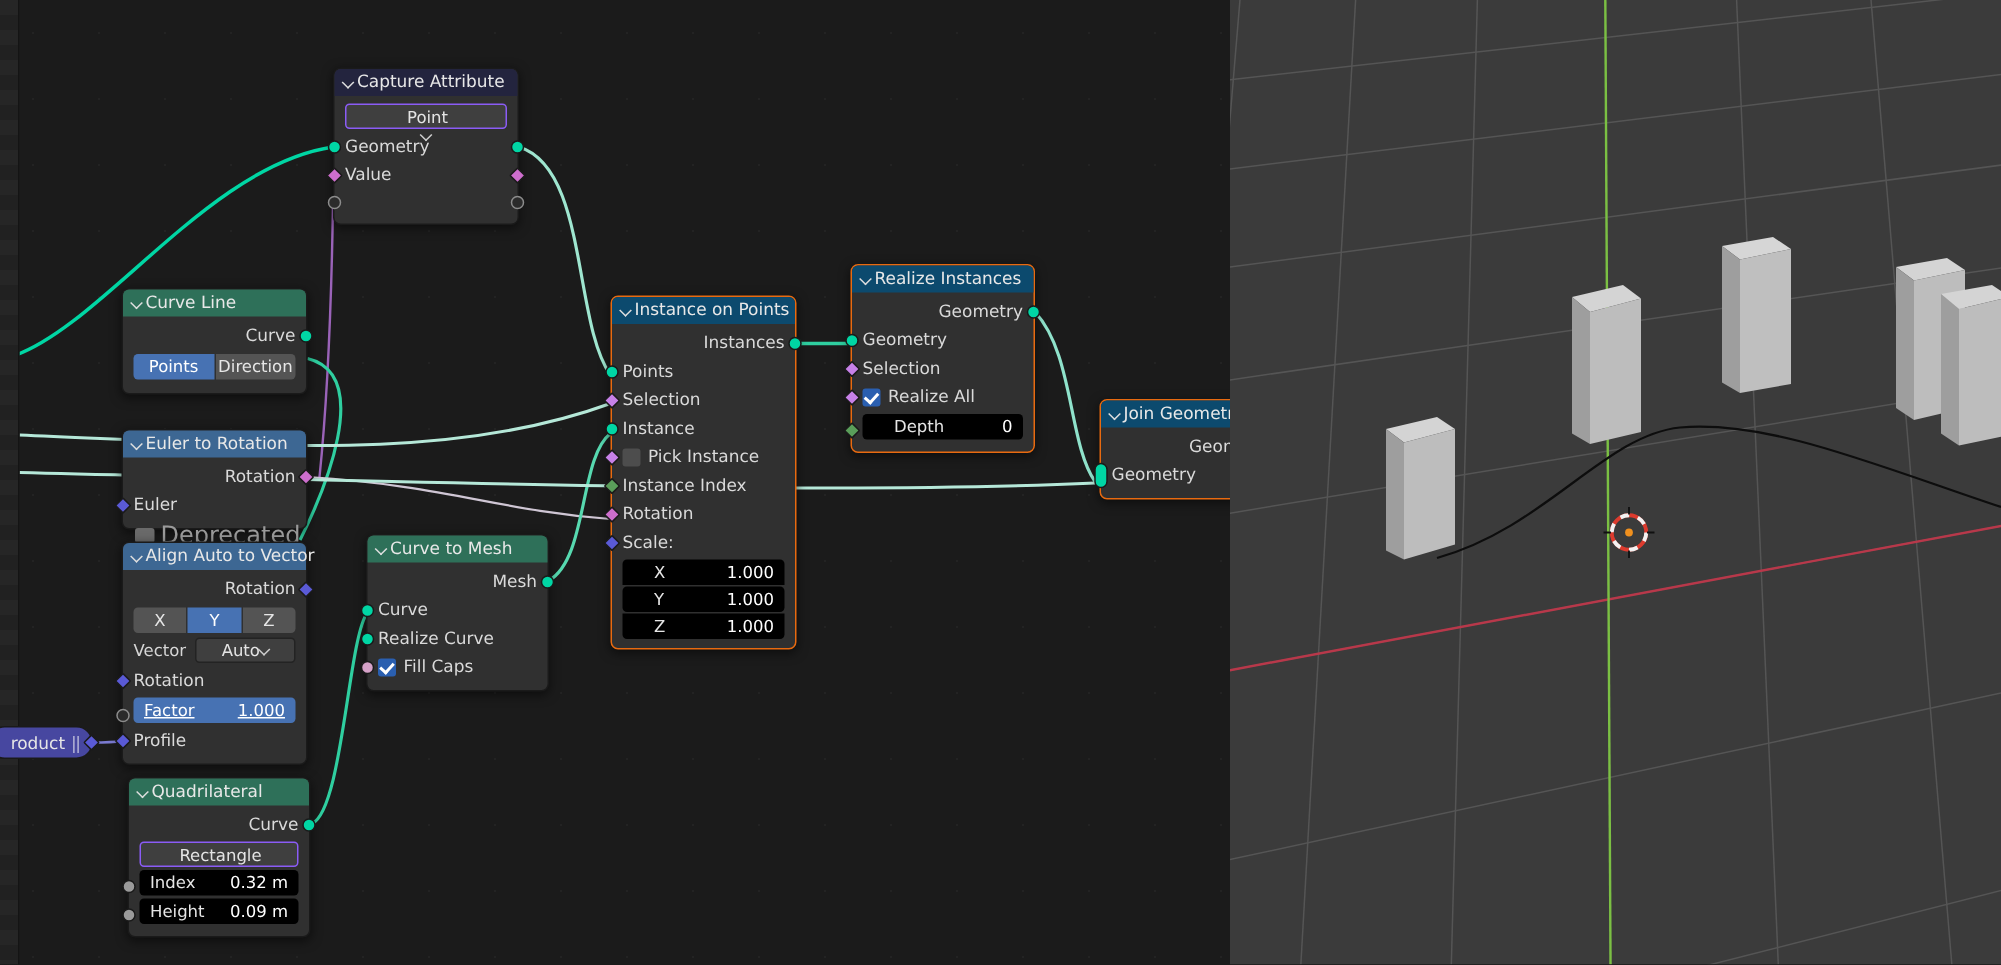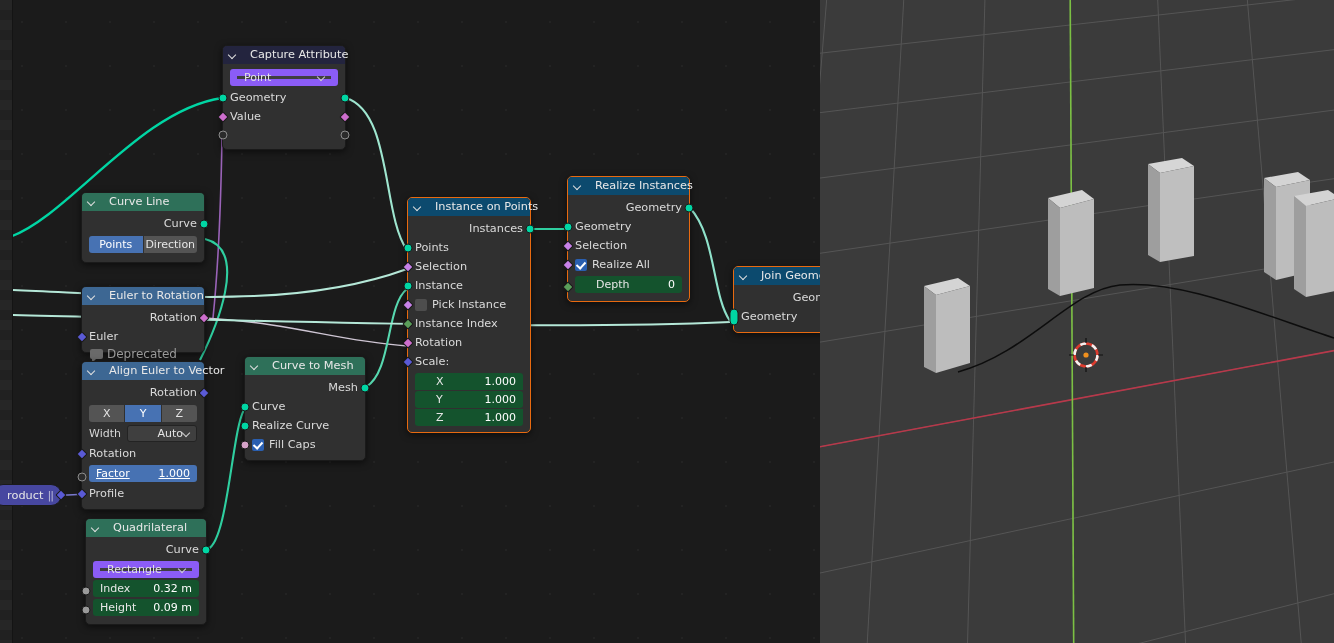--- a/index.html
+++ b/index.html
@@ -45,21 +45,21 @@
     overflow: visible;
   }
   .node.selected { border: 1.6px solid #e86a10; }
   .node-header {
     height: 18px; line-height: 18px;
     border-radius: 4px 4px 0 0;
     padding-left: 4px;
     font-size: 11.3px;
     color: #e8e8e8;
     white-space: nowrap;
-    display: flex; align-items: center; gap: 12px;
+    display: flex; align-items: center; gap: 0;
   }
   .hdr-geometry { background: #0c4a6e; }
   .hdr-green    { background: #2e7059; }
   .hdr-blue     { background: #3d6793; }
   .hdr-navy     { background: #23243e; }
   .chev {
     display: inline-block; width: 9px; height: 9px;
     position: relative; flex: none; margin-left: 2px;
   }
   .chev:before {
@@ -96,22 +96,22 @@
   .s-pink  { background: #d6a2c8; }
 
   
   .w {
     margin: 2px 7px; height: 17px; line-height: 17px;
     background: #545454; border-radius: 3px;
     font-size: 11px; color: #e4e4e4;
     display: flex; align-items: center;
     position: relative;
   }
-  .w.dropdown { background: #3f3f3f; border: 7px solid #8b5cf6; padding-left: 7px; justify-content: space-between; padding-right: 5px; }
-  .w.field { background: #14532d; padding: 0 7px; justify-content: space-between; }
+  .w.dropdown { background: #3f3f3f; border: 1px solid #8b5cf6; padding-left: 7px; justify-content: space-between; padding-right: 5px; flex-direction: column; }
+  .w.field { background: #000000; padding: 0 7px; justify-content: space-between; }
   .w.field .lbl { color: #e6e6e6; }
   .w.field .val { color: #ffffff; }
   .w.blue-slider { background: #4772b3; }
   .w.blue-slider .lbl, .w.blue-slider .val { color: #fff; text-decoration: underline; }
   .dd-caret { width: 8px; height: 8px; position: relative; }
   .dd-caret:before {
     content:""; position:absolute; left:0; top:0;
     width:5px; height:5px; border-right:1.3px solid #cfcfcf; border-bottom:1.3px solid #cfcfcf;
     transform: rotate(45deg);
   }
@@ -121,41 +121,41 @@
     font-size: 11px; color: #e6e6e6;
   }
   .seg > div:first-child { border-radius: 3px 0 0 3px; }
   .seg > div:last-child  { border-radius: 0 3px 3px 0; }
   .seg > div.on { background: #4772b3; color: #fff; }
   .pivot-row { display: flex; align-items: center; margin: 2px 7px; height: 17px; gap: 6px; }
   .pivot-row .plab { font-size: 11px; color: #d6d6d6; }
   .pivot-row .pdd {
     flex: 1; background: #3f3f3f; border: 1px solid #232323; border-radius: 3px;
     height: 17px; line-height: 15px; font-size: 11px; color: #e4e4e4;
-    display: flex; align-items: center; justify-content: flex-end; padding: 0 5px 0 7px;
+    display: flex; align-items: center; justify-content: center; padding: 0 5px 0 7px;
   }
   .cbox {
     width: 12px; height: 12px; border-radius: 2px; background: #2a5fb0;
     position: relative; flex: none;
   }
   .cbox:after {
     content: ""; position: absolute; left: 3px; top: 1px;
     width: 4px; height: 7px;
     border-right: 2px solid #fff; border-bottom: 2px solid #fff;
     transform: rotate(42deg);
   }
   .cbox.off { background: #4d4d4d; }
   .cbox.off:after { display: none; }
   .vecbox { margin: 2px 7px 0 7px; }
   .vecbox .w { margin: 0 0 1px 0; }
   .vecbox .w:first-child { border-radius: 3px 3px 0 0; }
   .vecbox .w:last-child  { border-radius: 0 0 3px 3px; margin-bottom: 0; }
   .deprecated {
     position: absolute; display: flex; align-items: center; gap: 4px;
-    font-size: 12px; color: #9a9a9a;
+    font-size: 16px; color: #9a9a9a;
   }
   .dep-icon { width: 13px; height: 10px; background: #6a6a6a; border-radius: 2px; position: relative; }
   .dep-icon:after { content:""; position:absolute; left:2px; top:10px; border-left:4px solid #6a6a6a; border-bottom:4px solid transparent; }
   .collapsed-node {
     position: absolute; height: 22px;
     background: #4747a0; border: 1px solid #1a1a1a;
     border-radius: 11px;
     display: flex; align-items: center; justify-content: flex-end;
     padding-right: 8px; gap: 4px;
     font-size: 11.3px; color: #e6e6e6;
@@ -267,34 +267,34 @@
     </div>
 
     <div class="deprecated" style="left:90px; top:347px;">
       <span class="dep-icon"></span>
       <span>Deprecated</span>
     </div>
 
     <div class="node" style="left:81px; top:361px; width:124px;">
       <div class="node-header hdr-blue">
         <span class="chev"></span>
-        <span>Align Euler to Vector</span>
+        <span>Align Auto to Vector</span>
       </div>
       <div class="node-body">
         <div class="row out">
           <span class="sock out diamond s-blue"></span>
           <span>Rotation</span>
         </div>
         <div class="seg">
           <div>X</div>
           <div class="on">Y</div>
           <div>Z</div>
         </div>
         <div class="pivot-row">
-          <span class="plab">Width</span>
+          <span class="plab">Vector</span>
           <span class="pdd">
             <span>Auto</span>
             <span class="dd-caret"></span>
           </span>
         </div>
         <div class="row">
           <span class="sock in diamond s-blue"></span>
           <span>Rotation</span>
         </div>
         <div style="position:relative;">

